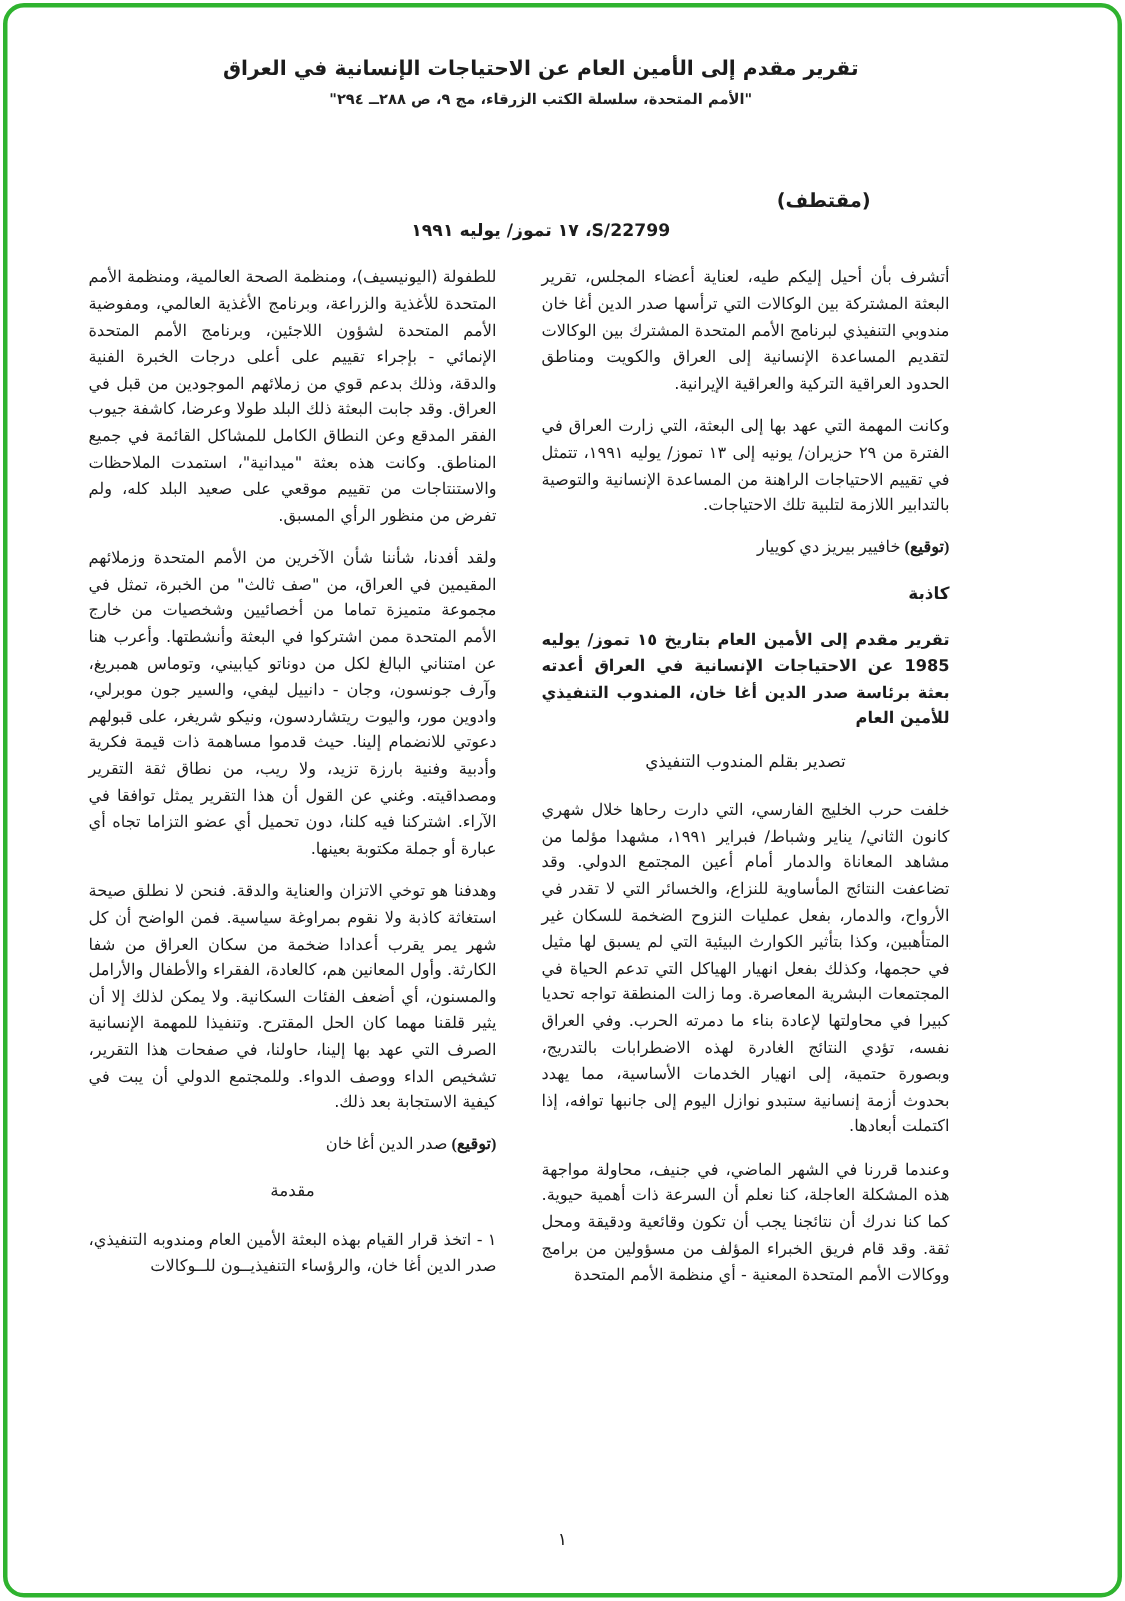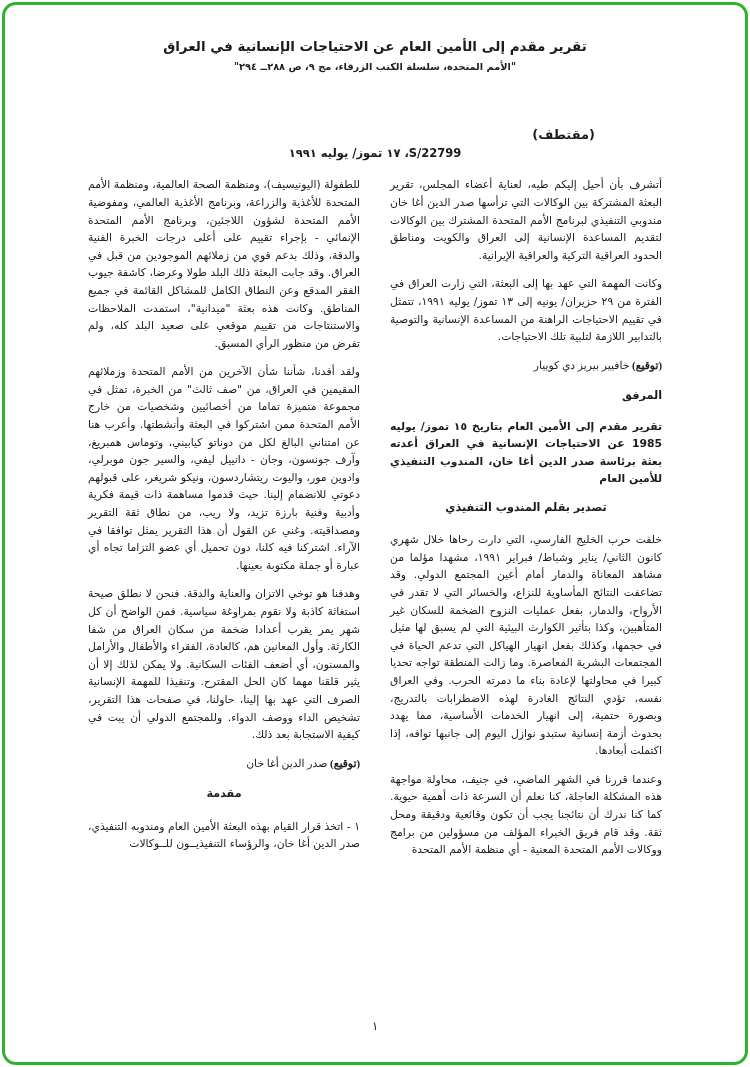--- a/index.html
+++ b/index.html
@@ -17,21 +17,21 @@
   }
   .page-border {
     position: absolute;
     inset: 2px;
     border: 3px solid #2fb32f;
     border-radius: 14px;
     pointer-events: none;
   }
   .content {
     position: relative;
-    padding: 38px 88px 0 88px;
+    padding: 38px 117px 0 88px;
     direction: rtl;
   }
   .header-title {
     text-align: center;
     font-weight: bold;
     font-size: 13.5px;
     letter-spacing: 0.1px;
   }
   .header-source {
     text-align: center;
@@ -80,21 +80,21 @@
   .signature .sig-label {
     font-weight: bold;
   }
   .heading-right {
     font-weight: bold;
     margin: 4px 0 12px 0;
     text-align: right;
     font-size: 11.2px;
   }
   .heading-center {
-    font-weight: bold;
+    font-weight: normal;
     margin: 10px 0 14px 0;
     text-align: center;
     font-size: 11.2px;
   }
   .bold-par {
     font-weight: bold;
   }
   .page-number {
     position: absolute;
     bottom: 34px;
@@ -123,21 +123,21 @@
 
   <div class="columns">
 
     <div class="col">
       <p>أتشرف بأن أحيل إليكم طيه، لعناية أعضاء المجلس، تقرير البعثة المشتركة بين الوكالات التي ترأسها صدر الدين أغا خان مندوبي التنفيذي لبرنامج الأمم المتحدة المشترك بين الوكالات لتقديم المساعدة الإنسانية إلى العراق والكويت ومناطق الحدود العراقية التركية والعراقية الإيرانية.</p>
       <p>وكانت المهمة التي عهد بها إلى البعثة، التي زارت العراق في الفترة من ٢٩ حزيران/ يونيه إلى ١٣ تموز/ يوليه ١٩٩١، تتمثل في تقييم الاحتياجات الراهنة من المساعدة الإنسانية والتوصية بالتدابير اللازمة لتلبية تلك الاحتياجات.</p>
       <div class="signature">
         <span class="sig-label">(توقيع)</span>
         <span>خافيير بيريز دي كوييار</span>
       </div>
-      <div class="heading-right">المرفق</div>
+      <div class="heading-right">كاذبة</div>
       <p class="bold-par">تقرير مقدم إلى الأمين العام بتاريخ ١٥ تموز/ يوليه 1985 عن الاحتياجات الإنسانية في العراق أعدته بعثة برئاسة صدر الدين أغا خان، المندوب التنفيذي للأمين العام</p>
       <div class="heading-center">تصدير بقلم المندوب التنفيذي</div>
       <p>خلفت حرب الخليج الفارسي، التي دارت رحاها خلال شهري كانون الثاني/ يناير وشباط/ فبراير ١٩٩١، مشهدا مؤلما من مشاهد المعاناة والدمار أمام أعين المجتمع الدولي. وقد تضاعفت النتائج المأساوية للنزاع، والخسائر التي لا تقدر في الأرواح، والدمار، بفعل عمليات النزوح الضخمة للسكان غير المتأهبين، وكذا بتأثير الكوارث البيئية التي لم يسبق لها مثيل في حجمها، وكذلك بفعل انهيار الهياكل التي تدعم الحياة في المجتمعات البشرية المعاصرة. وما زالت المنطقة تواجه تحديا كبيرا في محاولتها لإعادة بناء ما دمرته الحرب. وفي العراق نفسه، تؤدي النتائج الغادرة لهذه الاضطرابات بالتدريج، وبصورة حتمية، إلى انهيار الخدمات الأساسية، مما يهدد بحدوث أزمة إنسانية ستبدو نوازل اليوم إلى جانبها توافه، إذا اكتملت أبعادها.</p>
       <p>وعندما قررنا في الشهر الماضي، في جنيف، محاولة مواجهة هذه المشكلة العاجلة، كنا نعلم أن السرعة ذات أهمية حيوية. كما كنا ندرك أن نتائجنا يجب أن تكون وقائعية ودقيقة ومحل ثقة. وقد قام فريق الخبراء المؤلف من مسؤولين من برامج ووكالات الأمم المتحدة المعنية - أي منظمة الأمم المتحدة</p>
     </div>
 
     <div class="col">
       <p>للطفولة (اليونيسيف)، ومنظمة الصحة العالمية، ومنظمة الأمم المتحدة للأغذية والزراعة، وبرنامج الأغذية العالمي، ومفوضية الأمم المتحدة لشؤون اللاجئين، وبرنامج الأمم المتحدة الإنمائي - بإجراء تقييم على أعلى درجات الخبرة الفنية والدقة، وذلك بدعم قوي من زملائهم الموجودين من قبل في العراق. وقد جابت البعثة ذلك البلد طولا وعرضا، كاشفة جيوب الفقر المدقع وعن النطاق الكامل للمشاكل القائمة في جميع المناطق. وكانت هذه بعثة "ميدانية"، استمدت الملاحظات والاستنتاجات من تقييم موقعي على صعيد البلد كله، ولم تفرض من منظور الرأي المسبق.</p>
       <p>ولقد أفدنا، شأننا شأن الآخرين من الأمم المتحدة وزملائهم المقيمين في العراق، من "صف ثالث" من الخبرة، تمثل في مجموعة متميزة تماما من أخصائيين وشخصيات من خارج الأمم المتحدة ممن اشتركوا في البعثة وأنشطتها. وأعرب هنا عن امتناني البالغ لكل من دوناتو كيابيني، وتوماس همبريغ، وآرف جونسون، وجان - دانييل ليفي، والسير جون موبرلي، وادوين مور، واليوت ريتشاردسون، ونيكو شريغر، على قبولهم دعوتي للانضمام إلينا. حيث قدموا مساهمة ذات قيمة فكرية وأدبية وفنية بارزة تزيد، ولا ريب، من نطاق ثقة التقرير ومصداقيته. وغني عن القول أن هذا التقرير يمثل توافقا في الآراء. اشتركنا فيه كلنا، دون تحميل أي عضو التزاما تجاه أي عبارة أو جملة مكتوبة بعينها.</p>
       <p>وهدفنا هو توخي الاتزان والعناية والدقة. فنحن لا نطلق صيحة استغاثة كاذبة ولا نقوم بمراوغة سياسية. فمن الواضح أن كل شهر يمر يقرب أعدادا ضخمة من سكان العراق من شفا الكارثة. وأول المعانين هم، كالعادة، الفقراء والأطفال والأرامل والمسنون، أي أضعف الفئات السكانية. ولا يمكن لذلك إلا أن يثير قلقنا مهما كان الحل المقترح. وتنفيذا للمهمة الإنسانية الصرف التي عهد بها إلينا، حاولنا، في صفحات هذا التقرير، تشخيص الداء ووصف الدواء. وللمجتمع الدولي أن يبت في كيفية الاستجابة بعد ذلك.</p>

